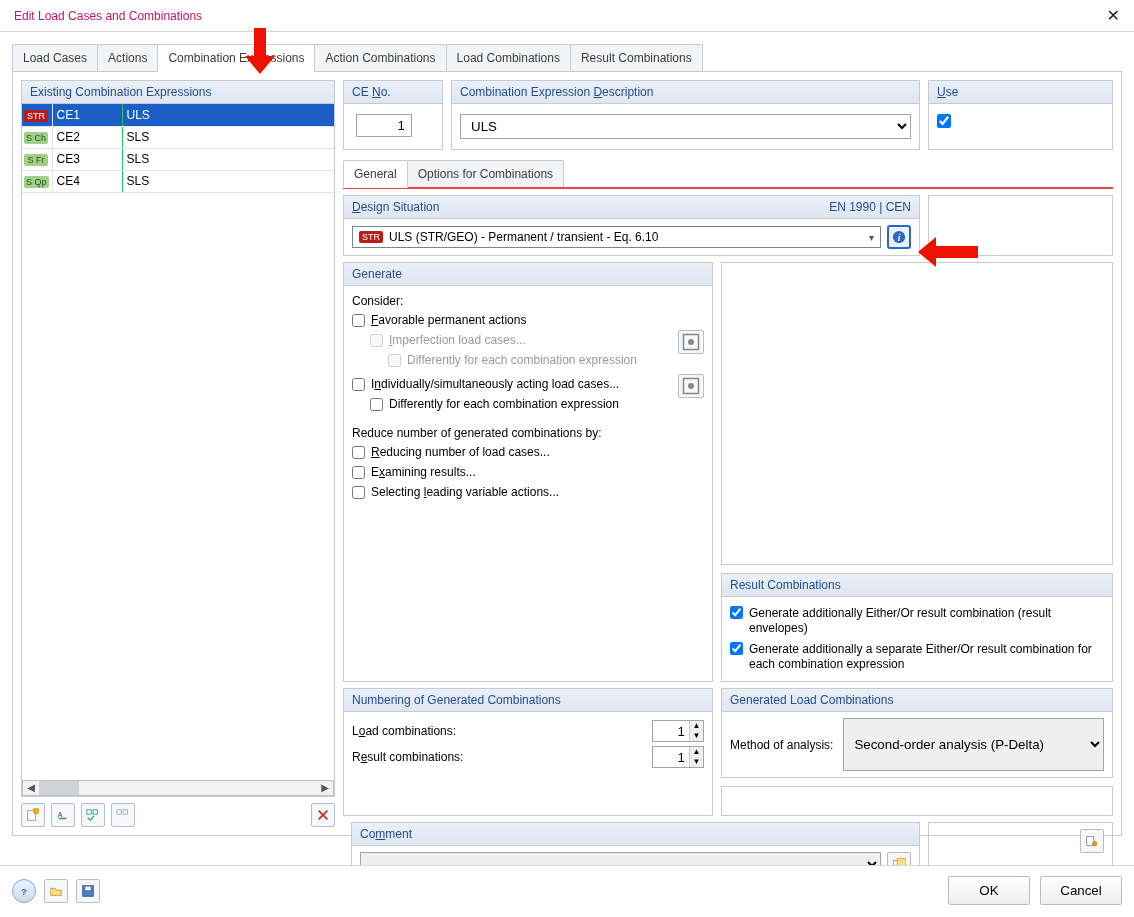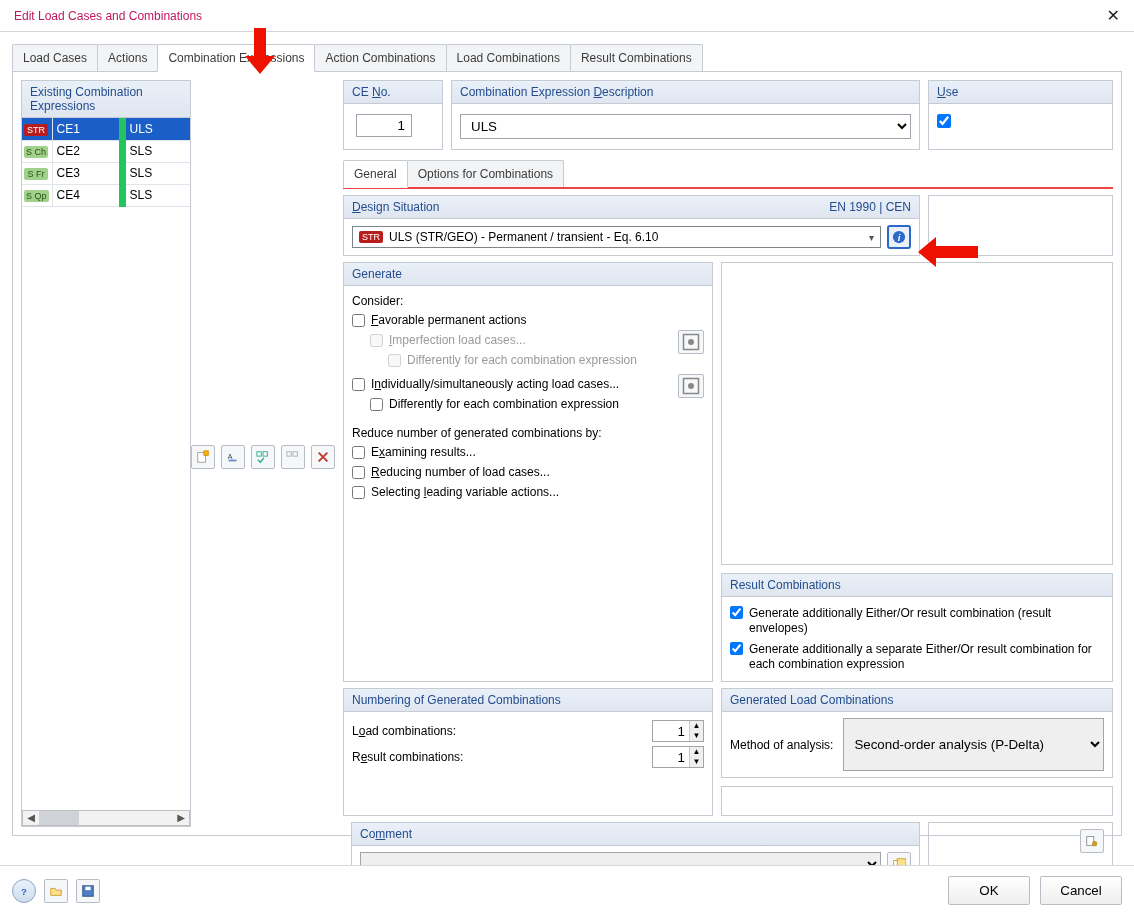--- a/index.html
+++ b/index.html
@@ -19,33 +19,33 @@
   .arrow-left::before { content:""; width:0; height:0; border-top:15px solid transparent; border-bottom:15px solid transparent; border-right:18px solid #e10; }
   .arrow-left::after { content:""; flex:1; height:12px; background:#e10; }
 
   
   .tabs { display:flex; border-bottom:1px solid #c6cbd3; gap:0; }
   .tab { padding: 6px 10px; border:1px solid #c6cbd3; border-bottom:none; background:#f3f4f6; margin-right:-1px; cursor:pointer; color:#3c3c3c; border-radius:2px 2px 0 0; }
   .tab.active { background:#fff; position:relative; z-index:2; border-bottom:1px solid #fff; margin-bottom:-1px; }
 
   .tab-body { border:1px solid #c6cbd3; border-top:none; padding:8px; display:flex; gap:8px; }
 
-  .left-col { width: 314px; flex-shrink:0; display:flex; flex-direction:row; }
+  .left-col { width: 314px; flex-shrink:0; display:flex; flex-direction:column; }
   .right-col { flex:1; display:flex; flex-direction:column; gap:6px; }
 
   .panel { border:1px solid #c6cbd3; }
   .panel-hd { background:linear-gradient(#eaf0f8,#dfe6f0); color:#234d8e; padding:4px 8px; font-size:12px; border-bottom:1px solid #c6cbd3; }
   .panel-bd { padding:6px 8px; }
 
   .ce-table { width:100%; border-collapse: collapse; font-size:12px; }
   .ce-table tr { height:22px; }
   .ce-table tr.selected td { background:#1a5fc7; color:#fff; }
   .ce-table td { border-bottom:1px solid #e1e4e8; padding:0 4px; vertical-align:middle; }
   .ce-table td:first-child { width:30px; border-right:1px solid #e1e4e8; padding:0 2px;}
-  .ce-table td:nth-child(2){ width:70px; border-right:7px solid #22c55e;}
+  .ce-table td:nth-child(2){ width:70px; border-right:1px solid #22c55e;}
   .badge { display:inline-block; font-size:9px; padding:1px 2px; border-radius:2px; color:#fff; min-width:24px; text-align:center; }
   .b-red { background:#b91c1c; }
   .b-green { background:#9fd18a; color:#2d5014; }
 
   .scrollbar-row { display:flex; align-items:center; margin-top:auto; }
   .hscroll { flex:1; height:16px; border:1px solid #bfbfbf; background:#f2f2f2; position:relative; display:flex; }
   .hscroll .arrow { width:16px; text-align:center; line-height:14px; cursor:pointer; color:#555; font-size:10px;}
   .hscroll .thumb { width:40px; background:#cfd3d8; }
 
   .toolbar-row { display:flex; gap:6px; align-items:center; padding:6px 0 0 0;}
@@ -296,25 +296,25 @@
                   <span>I<u>n</u>dividually/simultaneously acting load cases...</span>
                 </label>
             </div>
             <label class="indent1">
                 <input type="checkbox" style="">
                 <span>Differently for each combination expression</span>
               </label>
             <div class="sect-text" style="margin-top:10px;">Reduce number of generated combinations by:</div>
             <label>
                 <input type="checkbox" style="">
-                <span>E<u>x</u>amining results...</span>
+                <span><u>R</u>educing number of load cases...</span>
               </label>
             <label>
                 <input type="checkbox" style="">
-                <span><u>R</u>educing number of load cases...</span>
+                <span>E<u>x</u>amining results...</span>
               </label>
             <label>
                 <input type="checkbox" style="">
                 <span>Selecting <u>l</u>eading variable actions...</span>
               </label>
           </div>
         </div>
 
         <div class="right-inner">
           <div class="panel blank-panel" style="min-height:276px;"></div>

